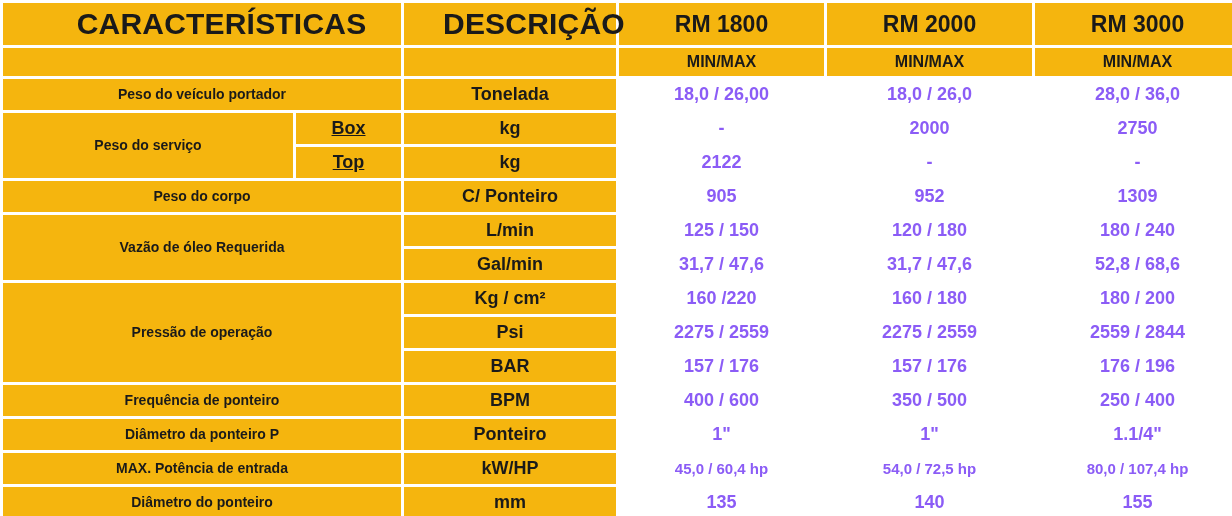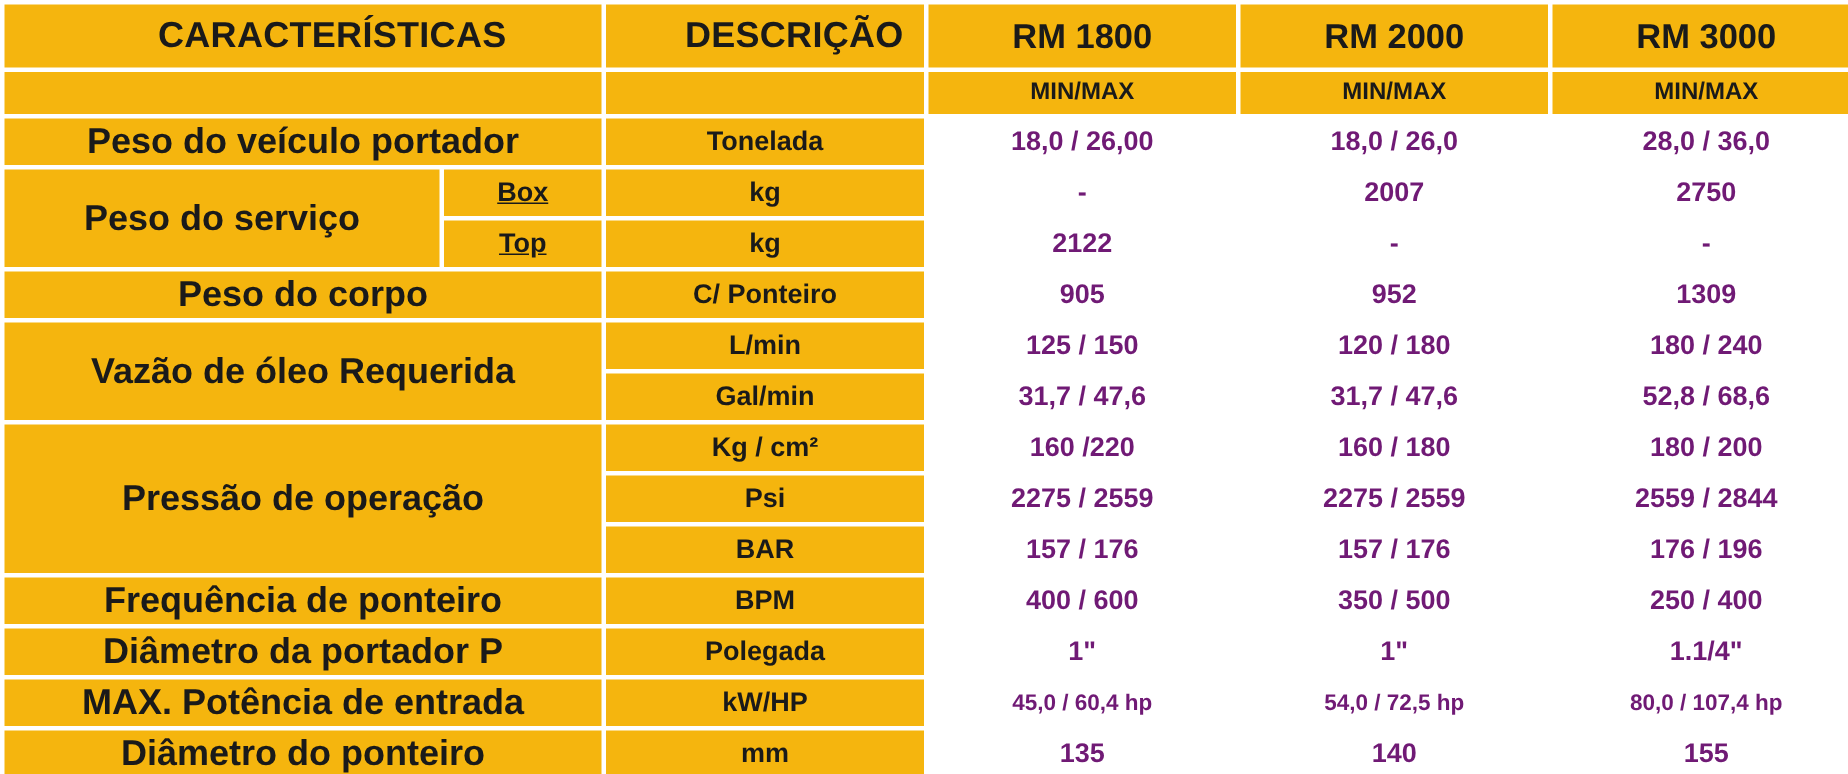--- a/index.html
+++ b/index.html
@@ -24,47 +24,47 @@
     color: #1a1a1a;
     text-align: center;
     vertical-align: middle;
     font-size: 17px;
     font-weight: bold;
     padding: 0;
     height: 31px;
     line-height: 1.15;
   }
   td.head-main {
-    font-size: 24px;
+    font-size: 30px;
     height: 42px;
     letter-spacing: 0.2px;
     padding-left: 39px;
   }
   td.head-model {
     font-size: 23px;
     height: 42px;
   }
   td.minmax {
     font-size: 16px;
     height: 28px;
   }
   td.empty {
     height: 28px;
   }
   td.value {
     background: #ffffff;
     font-size: 18px;
     font-weight: bold;
-    color: #701a75;
+    color: #8b5cf6;
   }
   td.value.small {
     font-size: 15px;
   }
   td.feature {
-    font-size: 24px;
+    font-size: 14px;
   }
   td.desc {
     font-size: 18px;
   }
   td.sub {
     font-size: 18px;
     text-decoration: underline;
   }
 </style>
 </head>
@@ -103,21 +103,21 @@
       <td class="value">18,0 / 26,00</td>
       <td class="value">18,0 / 26,0</td>
       <td class="value">28,0 / 36,0</td>
     </tr>
 
     <tr>
       <td class="feature" rowspan="2">Peso do serviço</td>
       <td class="sub">Box</td>
       <td class="desc">kg</td>
       <td class="value">-</td>
-      <td class="value">2007</td>
+      <td class="value">2000</td>
       <td class="value">2750</td>
     </tr>
 
     <tr>
       <td class="sub">Top</td>
       <td class="desc">kg</td>
       <td class="value">2122</td>
       <td class="value">-</td>
       <td class="value">-</td>
     </tr>
@@ -169,22 +169,22 @@
 
     <tr>
       <td class="feature" colspan="2">Frequência de ponteiro</td>
       <td class="desc">BPM</td>
       <td class="value">400 / 600</td>
       <td class="value">350 / 500</td>
       <td class="value">250 / 400</td>
     </tr>
 
     <tr>
-      <td class="feature" colspan="2">Diâmetro da portador P</td>
-      <td class="desc">Polegada</td>
+      <td class="feature" colspan="2">Diâmetro da ponteiro P</td>
+      <td class="desc">Ponteiro</td>
       <td class="value">1"</td>
       <td class="value">1"</td>
       <td class="value">1.1/4"</td>
     </tr>
 
     <tr>
       <td class="feature" colspan="2">MAX. Potência de entrada</td>
       <td class="desc">kW/HP</td>
       <td class="value small">45,0 / 60,4 hp</td>
       <td class="value small">54,0 / 72,5 hp</td>

